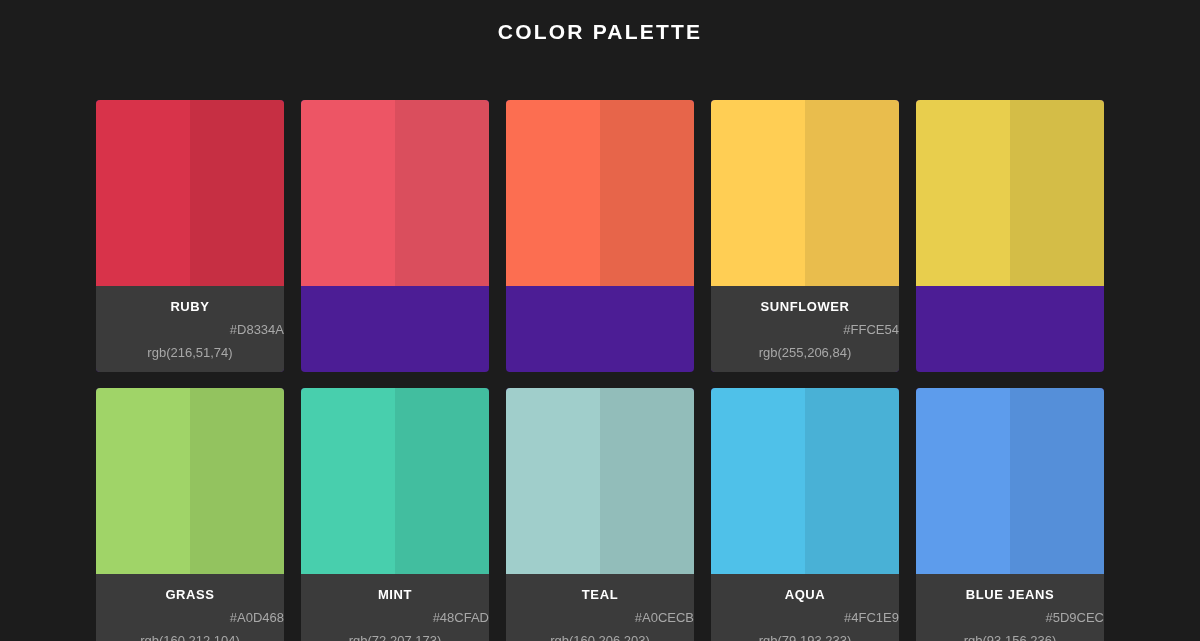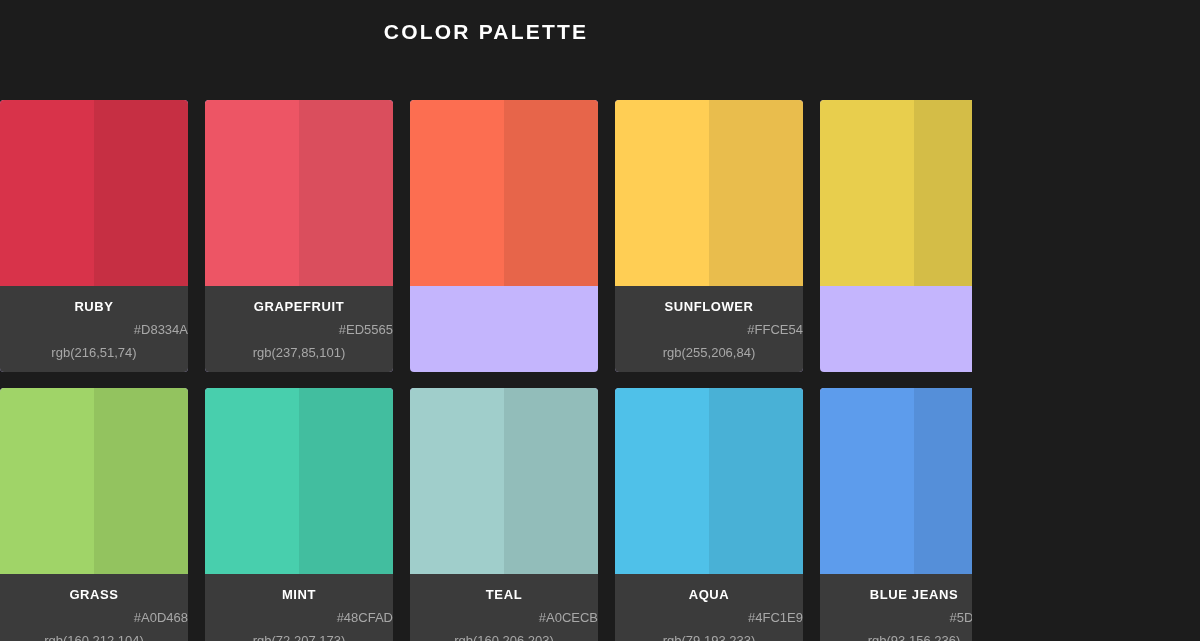--- a/index.html
+++ b/index.html
@@ -10,21 +10,21 @@
     overflow: hidden;
   }
 
   body {
     background: #1c1c1c;
     font-family: "Liberation Sans", sans-serif;
     -webkit-font-smoothing: antialiased;
   }
 
   .page {
-    width: 972px;
+    width: 1200px;
     height: 641px;
     position: relative;
     overflow: hidden;
   }
 
   .page-title {
     text-align: center;
     color: #ffffff;
     font-size: 21px;
     font-weight: bold;
@@ -43,21 +43,21 @@
     grid-auto-rows: 272px;
     column-gap: 17px;
     row-gap: 16px;
   }
 
   .color-card {
     width: 188px;
     height: 272px;
     border-radius: 4px;
     overflow: hidden;
-    background: #c4b5fd;
+    background: #4c1d95;
     display: flex;
     flex-direction: column;
   }
 
   .swatch {
     height: 186px;
     width: 100%;
     display: flex;
     flex-shrink: 0;
   }
@@ -117,25 +117,20 @@
           <div class="color-name">RUBY</div>
           <div class="color-hex">#D8334A</div>
           <div class="color-rgb">rgb(216,51,74)</div>
         </div>
       </div>
       <div class="color-card">
         <div class="swatch">
           <div class="swatch-half" style="background: rgb(237, 85, 101);"></div>
           <div class="swatch-half" style="background: rgb(218, 78, 93);"></div>
         </div>
-        <div class="card-info">
-          <div class="color-name">GRAPEFRUIT</div>
-          <div class="color-hex">#ED5565</div>
-          <div class="color-rgb">rgb(237,85,101)</div>
-        </div>
       </div>
       <div class="color-card">
         <div class="swatch">
           <div class="swatch-half" style="background: rgb(252, 110, 81);"></div>
           <div class="swatch-half" style="background: rgb(231, 101, 74);"></div>
         </div>
       </div>
       <div class="color-card">
         <div class="swatch">
           <div class="swatch-half" style="background: rgb(255, 206, 84);"></div>

